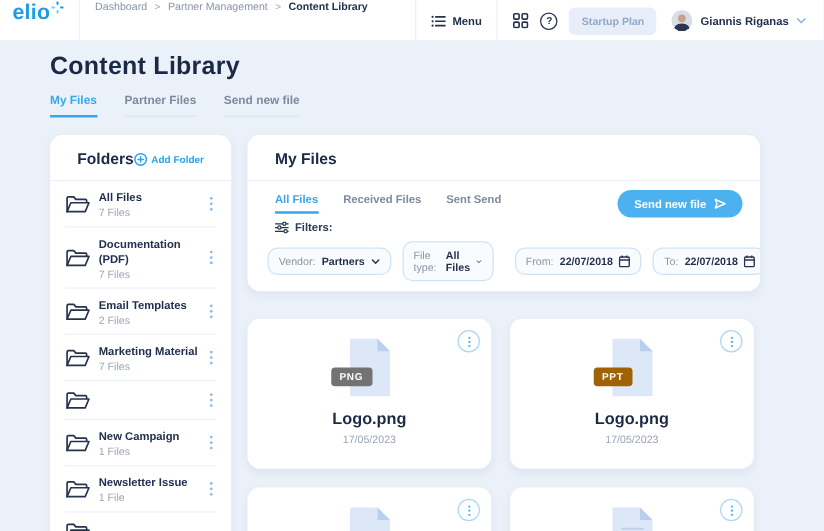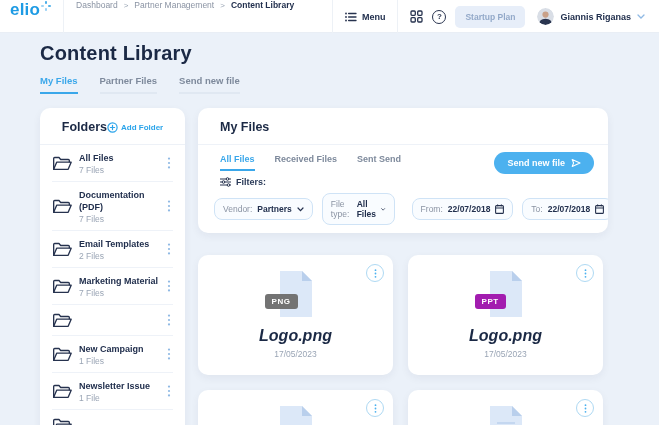--- a/index.html
+++ b/index.html
@@ -68,21 +68,21 @@
   .pill svg { margin-left:5px; }
   .pill.date-from { margin-left:8px; }
 
   
   .cards { margin-top:22px; display:grid; grid-template-columns:195px 195px; gap:15px; }
   .file-card { background:#fff; border-radius:10px; box-shadow:0 3px 8px rgba(27,41,69,.06); height:120px; position:relative; display:flex; flex-direction:column; align-items:center; padding-top:15px; cursor:pointer; }
   .card-kebab { position:absolute; top:9px; right:9px; width:18px; height:18px; border:1.2px solid #aed9f3; border-radius:50%; background:none; display:flex; align-items:center; justify-content:center; color:#4cb1ef; cursor:pointer; padding:0; }
   .doc-wrap { position:relative; width:38px; height:48px; }
   .badge { position:absolute; left:-12px; bottom:9px; color:#fff; font-size:8px; font-weight:700; letter-spacing:.6px; padding:3px 7px; border-radius:3px; }
   .badge:empty { display:none; }
-  .card-name { margin-top:9px; font-size:16px; font-weight:700; color:#1b2945;font-style:italic; }
+  .card-name { margin-top:9px; font-size:13px; font-weight:700; color:#1b2945; }
   .card-name:empty { display:none; }
   .card-date { margin-top:4px; font-size:8.5px; color:#9aa5b5; }
   .card-date:empty { display:none; }
 </style>
 </head>
 <body>
 
 <div class="app">
 
   <header class="topnav">
@@ -436,21 +436,21 @@
                     <circle cx="1.5" cy="4.5" r="0.9"></circle>
                     <circle cx="1.5" cy="7.8" r="0.9"></circle>
                   </g>
                 </svg>
               </button>
             <div class="doc-wrap">
               <svg width="38" height="48" viewBox="0 0 38 48">
                   <path d="M3 1 H25 L35 11 V47 H3 Z" fill="#dce8f8"></path>
                   <path d="M25 1 L35 11 H25 Z" fill="#b9cfec"></path>
                 </svg>
-              <span class="badge" style="background: #a21caf;">PPT</span>
+              <span class="badge" style="background: #a16207;">PPT</span>
             </div>
             <div class="card-name">Logo.png</div>
             <div class="card-date">17/05/2023</div>
           </div>
 
           <div class="file-card">
             <button class="card-kebab">
                 <svg width="3" height="9" viewBox="0 0 3 9">
                   <g fill="currentColor">
                     <circle cx="1.5" cy="1.2" r="0.9"></circle>

